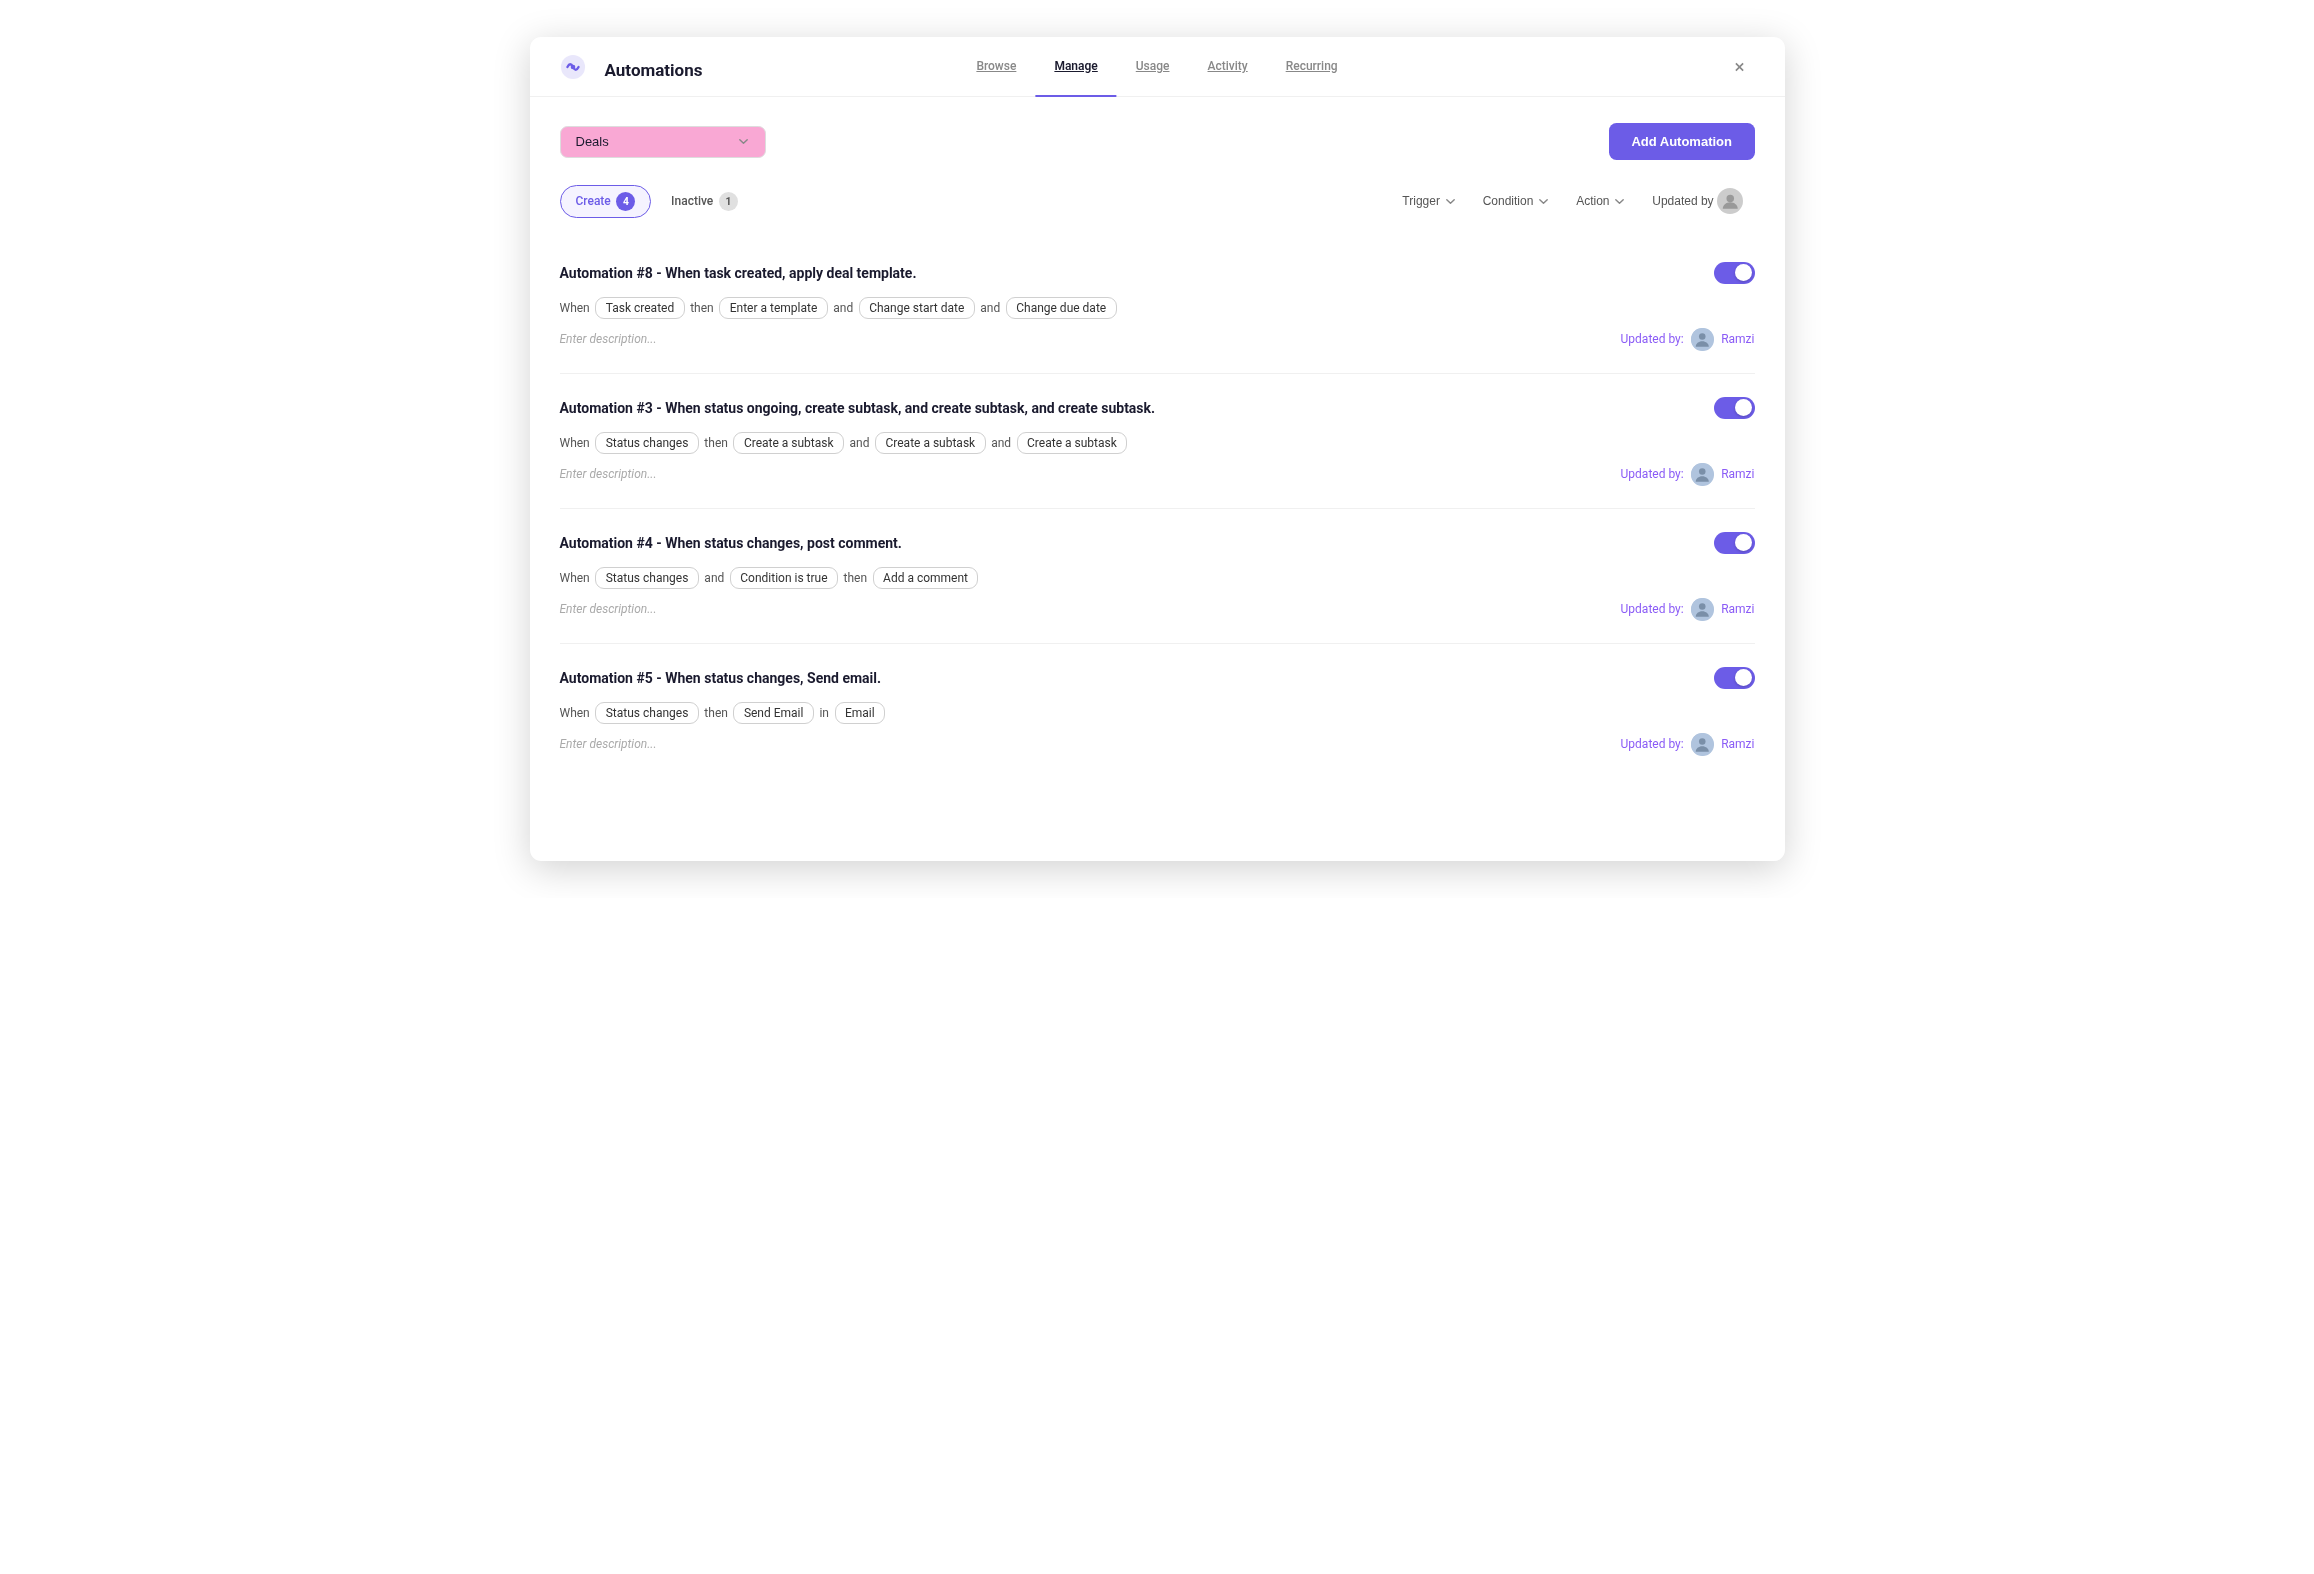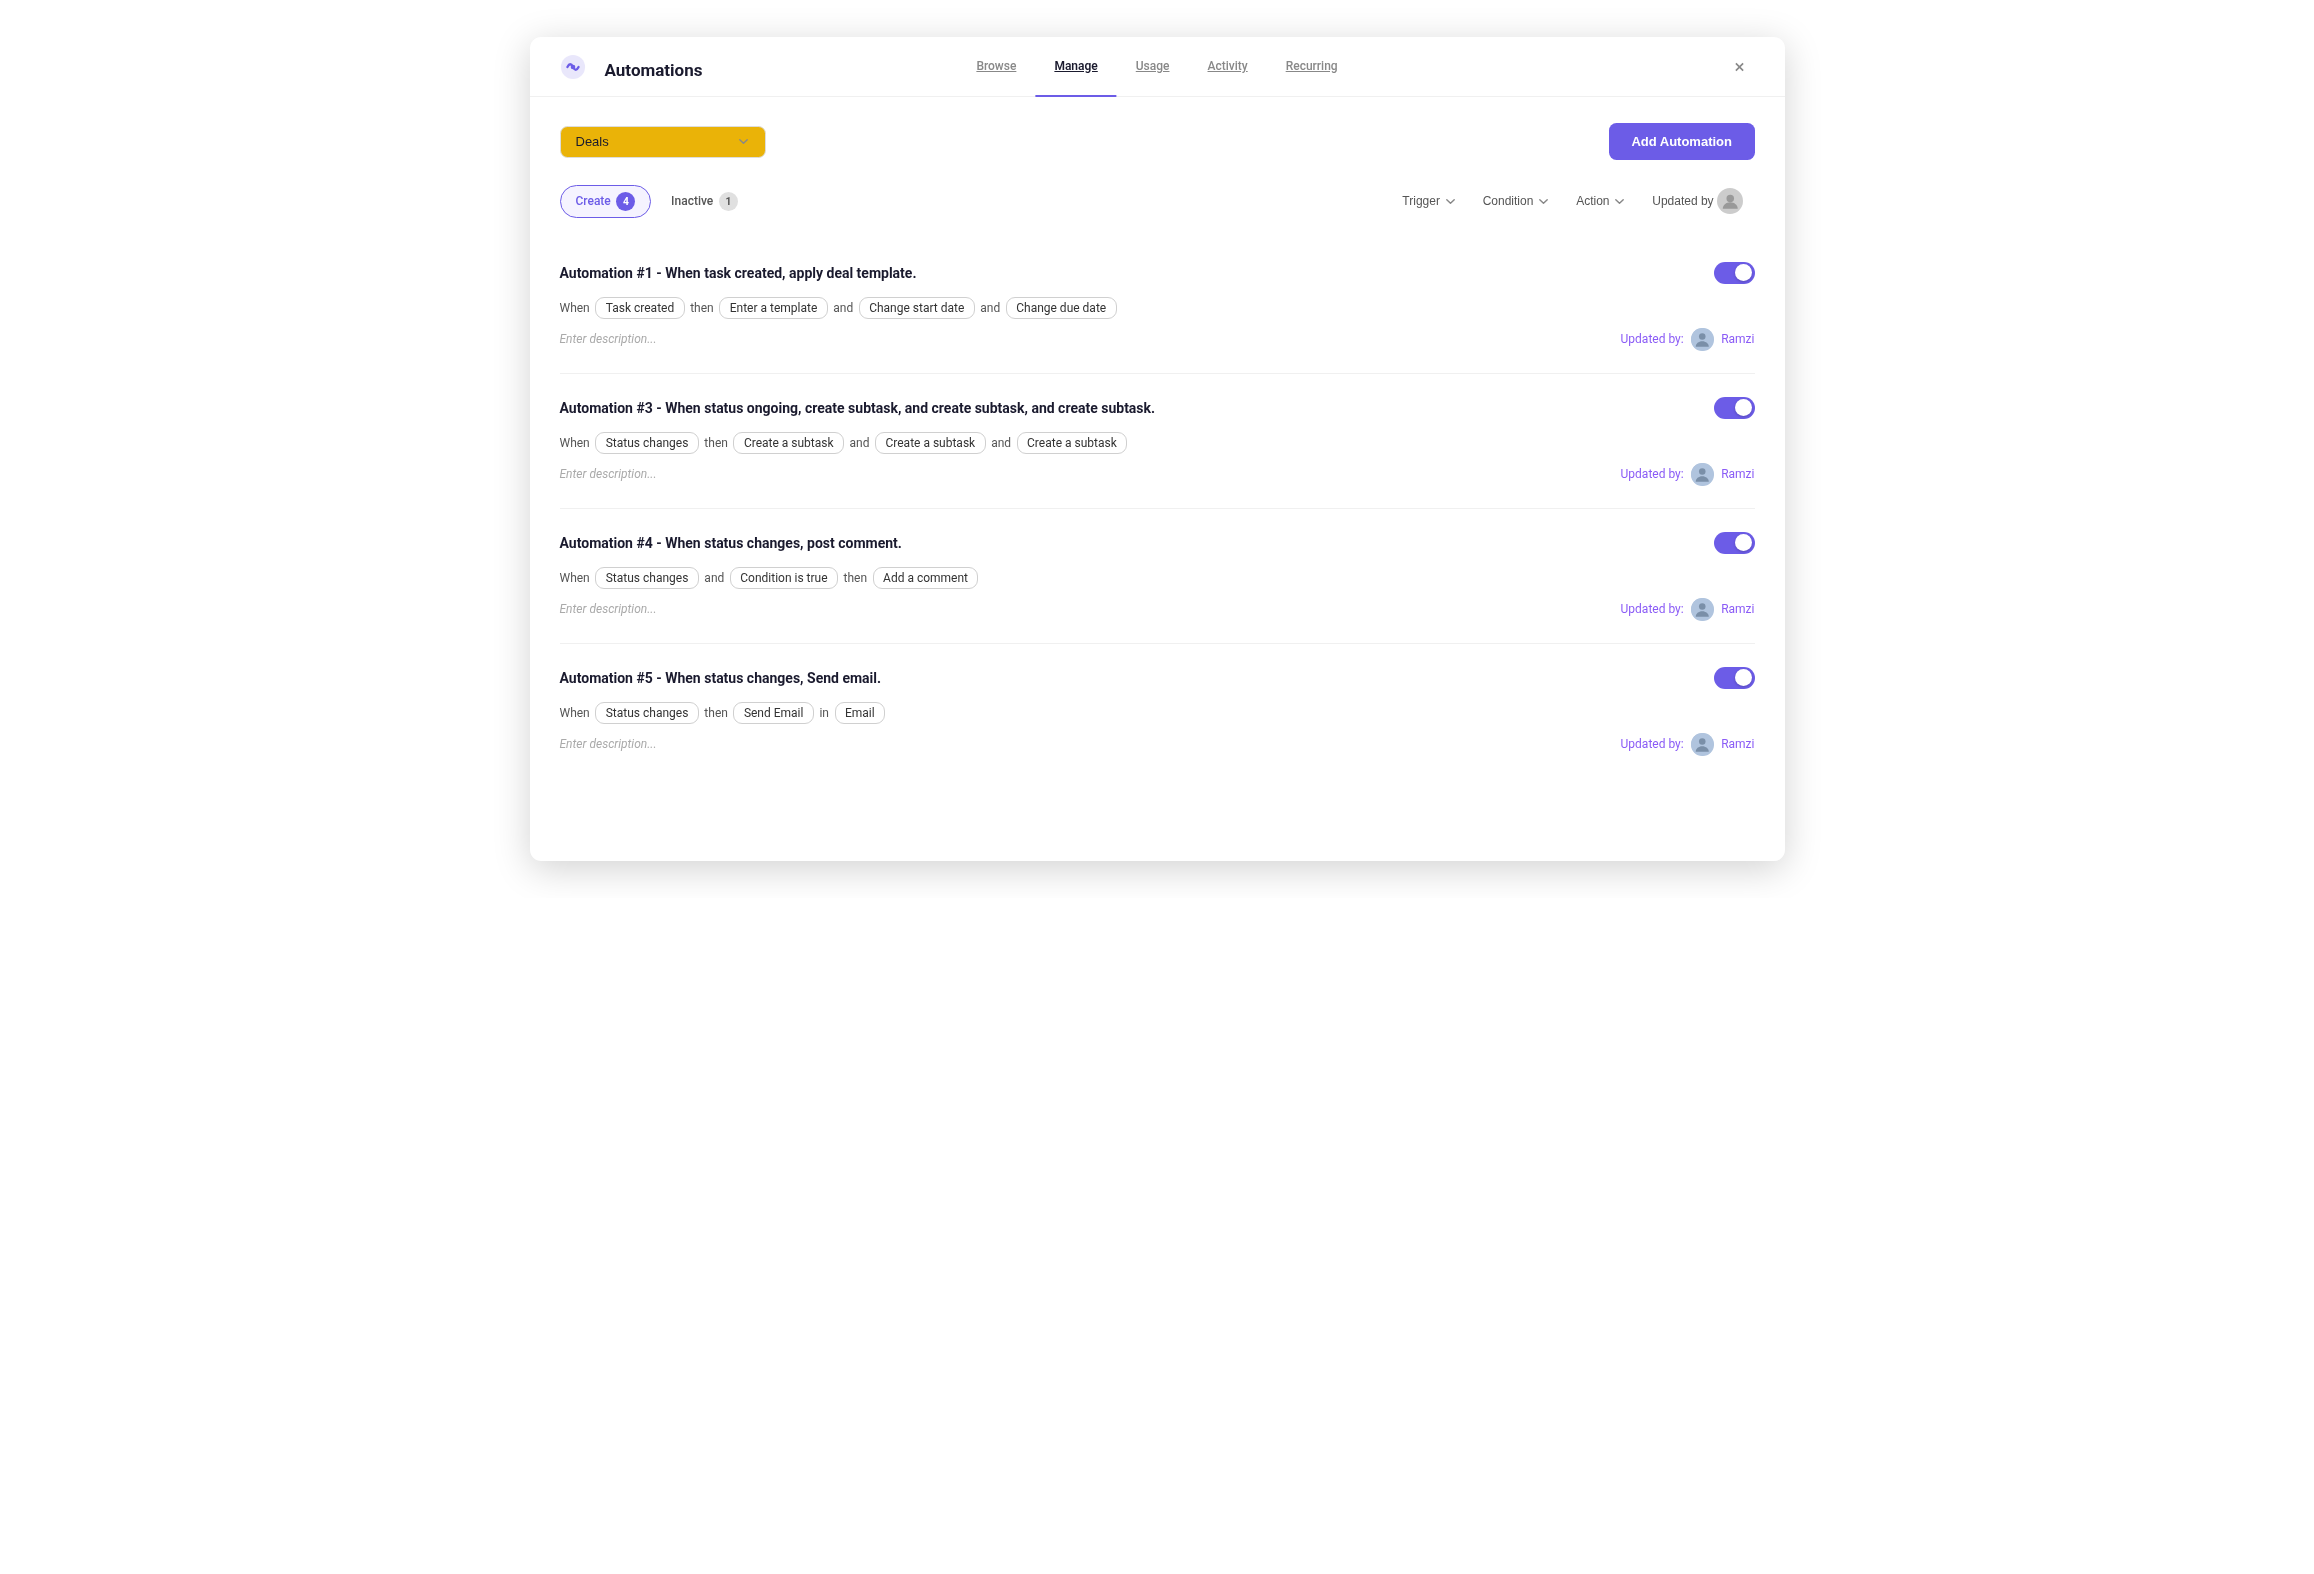--- a/index.html
+++ b/index.html
@@ -95,21 +95,21 @@
       justify-content: space-between;
       margin-bottom: 22.5px;
     }
     .dropdown-btn {
       display: flex;
       align-items: center;
       gap: 7.5px;
       padding: 7.5px 15px;
       border: 1.4px solid #ddd;
       border-radius: 7.5px;
-      background: #eab308;
+      background: #f9a8d4;
       font-size: 13px;
       color: #1a1a2e;
       cursor: pointer;
       min-width: 206px;
       justify-content: space-between;
     }
     .add-automation-btn {
       background: #6c5ce7;
       color: #fff;
       border: none;
@@ -370,21 +370,21 @@
             </svg>
           </div>
         </button>
       </div>
     </div>
 
     <div class="automation-list">
 
       <div class="automation-item">
         <div class="automation-header">
-          <span class="automation-title">Automation #1 - When task created, apply deal template.</span>
+          <span class="automation-title">Automation #8 - When task created, apply deal template.</span>
           <div class="toggle"></div>
         </div>
         <div class="automation-conditions">
           <span class="cond-label">When</span>
           <span class="cond-tag">Task created</span>
           <span class="cond-label">then</span>
           <span class="cond-tag">Enter a template</span>
           <span class="cond-label">and</span>
           <span class="cond-tag">Change start date</span>
           <span class="cond-label">and</span>

